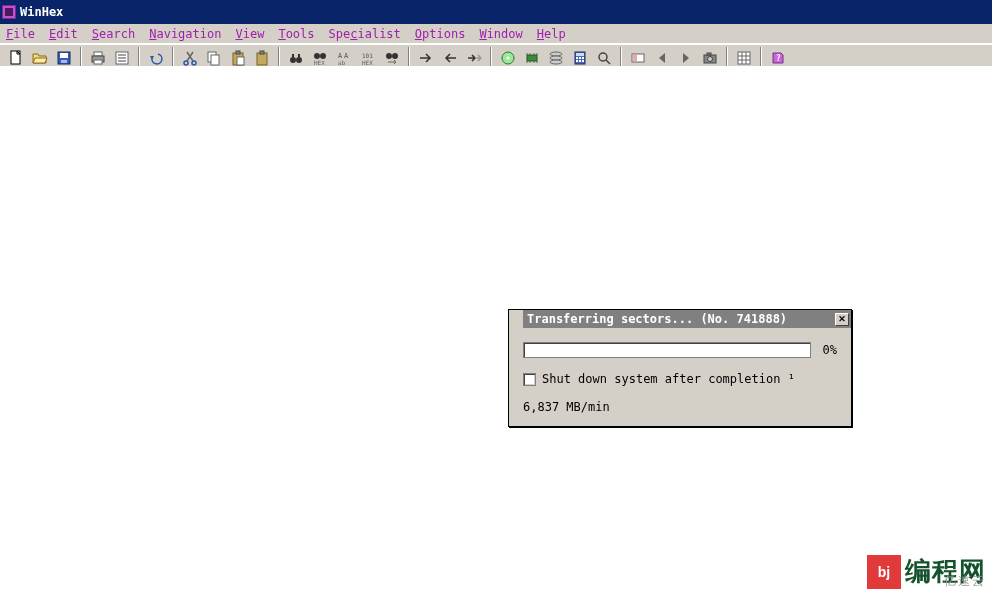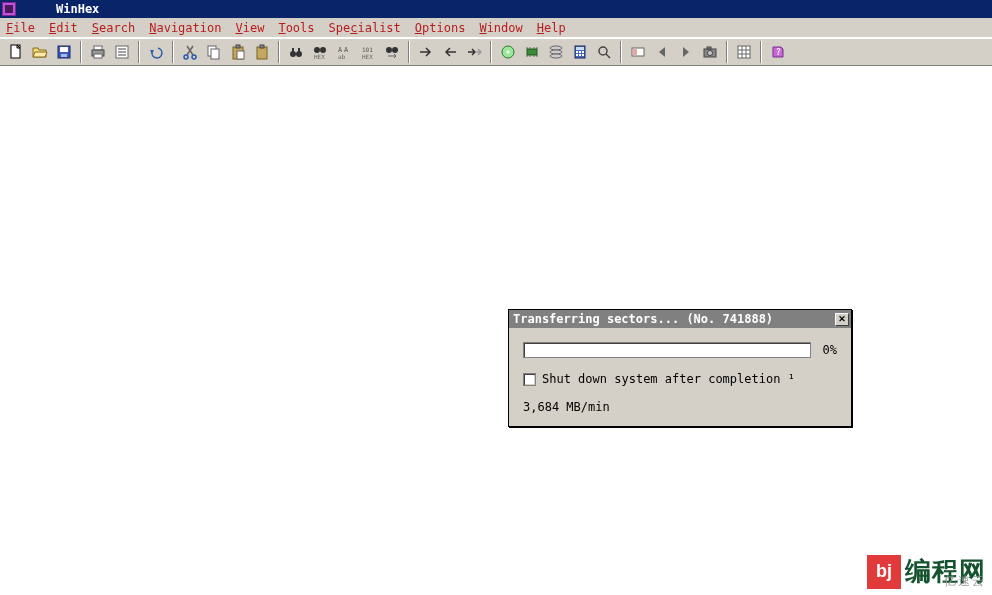--- a/index.html
+++ b/index.html
@@ -8,27 +8,26 @@
     height: 595px;
     font-family: "SimSun", "NSimSun", monospace;
     font-size: 12px;
     background: #ffffff;
     position: relative;
     overflow: hidden;
   }
 
   
   .titlebar {
-    height: 18px;
+    height: 24px;
     background: #0a246a;
     color: #ffffff;
     display: flex;
     align-items: center;
     padding: 0 2px;
-    gap: 36px;
   }
   .titlebar .app-icon {
     width: 14px; height: 14px;
     background: #c152d8;
     border: 1px solid #7a2b8f;
     margin-right: 4px;
     position: relative;
   }
   .titlebar .app-icon::after {
     content: "";
@@ -42,21 +41,21 @@
   .menubar {
     height: 20px;
     background: #d4d0c8;
     display: flex;
     align-items: center;
     padding: 0 6px;
     gap: 14px;
     border-bottom: 1px solid #ffffff;
   }
   .menubar .menu-item {
-    color: #b91c1c;
+    color: #a21caf;
     cursor: default;
     white-space: nowrap;
   }
   .menubar .menu-item .u { text-decoration: underline; }
 
   
   .toolbar {
     height: 28px;
     background: #d4d0c8;
     border-top: 1px solid #ffffff;
@@ -98,20 +97,21 @@
   }
   .dialog .dlg-titlebar {
     height: 18px;
     background: #808080;
     color: #ffffff;
     display: flex;
     align-items: center;
     justify-content: space-between;
     padding: 0 2px 0 4px;
     font-weight: bold;
+    margin-left: 14px;
   }
   .dialog .dlg-titlebar .close {
     width: 14px; height: 13px;
     background: #d4d0c8;
     border: 1px solid #ffffff;
     border-right-color: #404040;
     border-bottom-color: #404040;
     display: flex;
     align-items: center;
     justify-content: center;
@@ -161,21 +161,21 @@
     gap: 4px;
   }
   .watermark .logo {
     width: 34px; height: 34px;
     background: #e03a3a;
     display: flex;
     align-items: center;
     justify-content: center;
     color: #ffffff;
     font-weight: bold;
-    font-size: 18px;
+    font-size: 14px;
     font-family: Arial, sans-serif;
   }
   .watermark .text {
     font-size: 26px;
     font-weight: bold;
     color: #14532d;
     font-family: "Microsoft YaHei", sans-serif;
     letter-spacing: 1px;
   }
   .watermark .sub {
@@ -489,21 +489,21 @@
   </div>
   <div class="dlg-body">
     <div class="prog-row">
       <div class="progress"></div>
       <span>0%</span>
     </div>
     <div class="checkbox-row">
       <div class="checkbox"></div>
       <span>Shut down system after completion ¹</span>
     </div>
-    <div class="rate">3,684 MB/min</div>
+    <div class="rate">6,837 MB/min</div>
   </div>
 </div>
 
 <div class="watermark">
   <div class="logo">bj</div>
   <div style="position:relative;">
     <div class="text">编程网</div>
     <div class="sub">亿速云</div>
   </div>
 </div>

